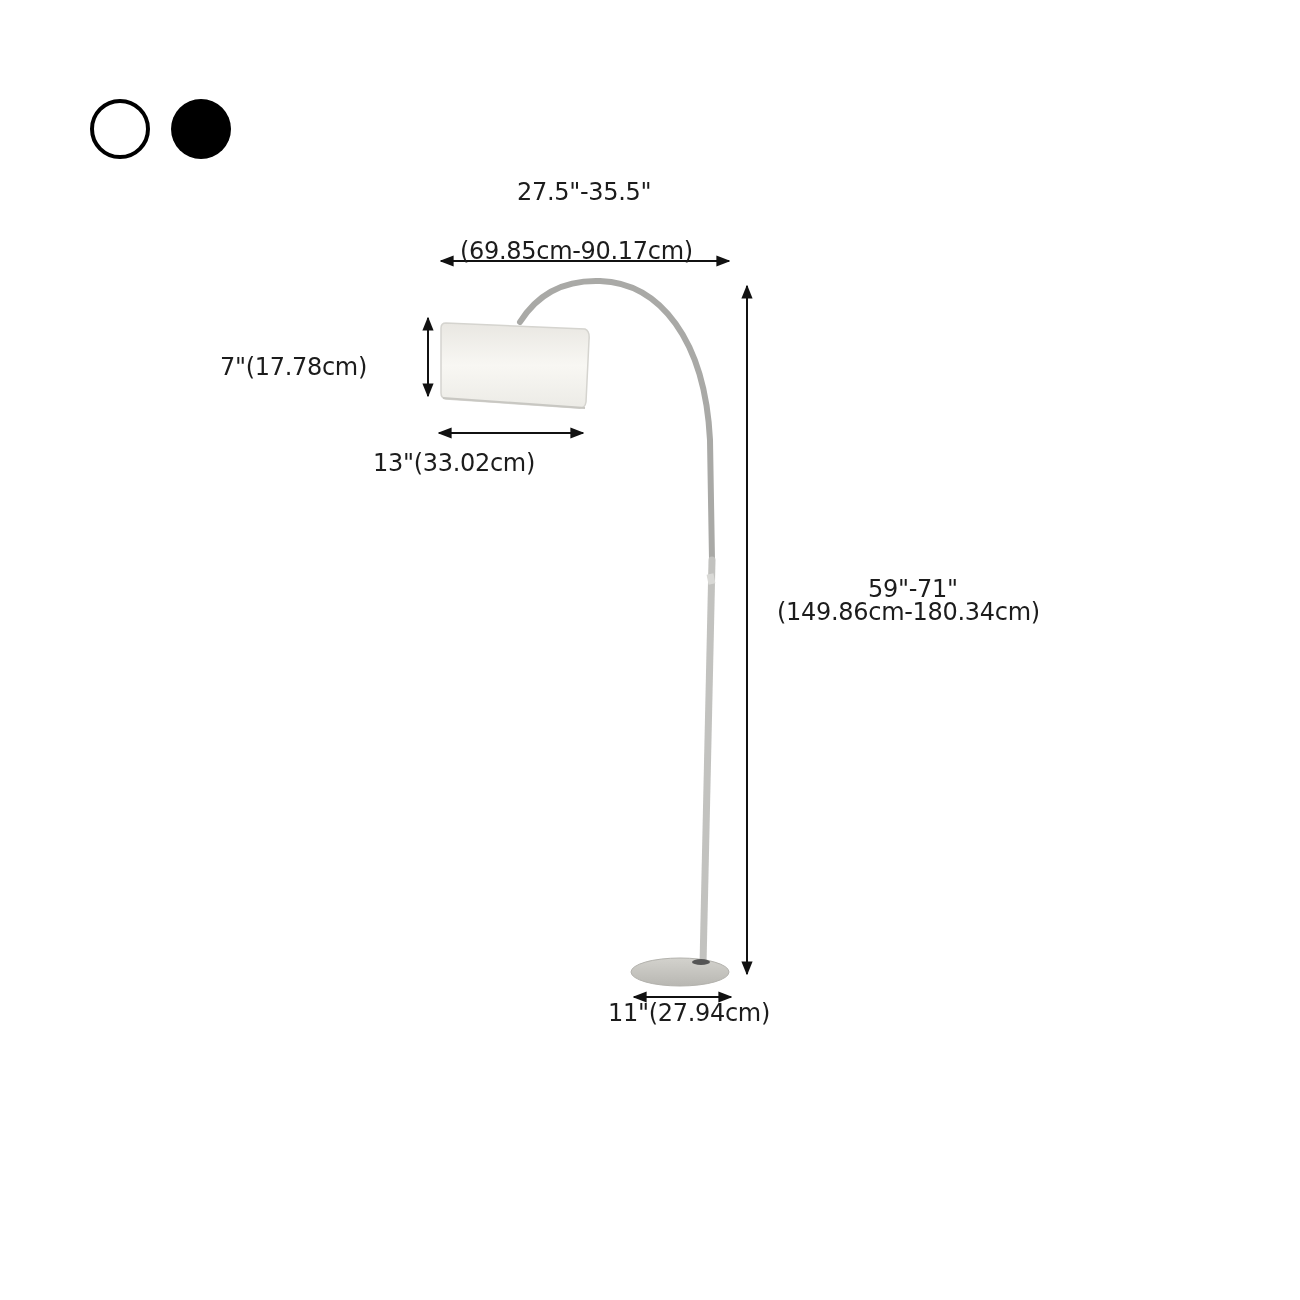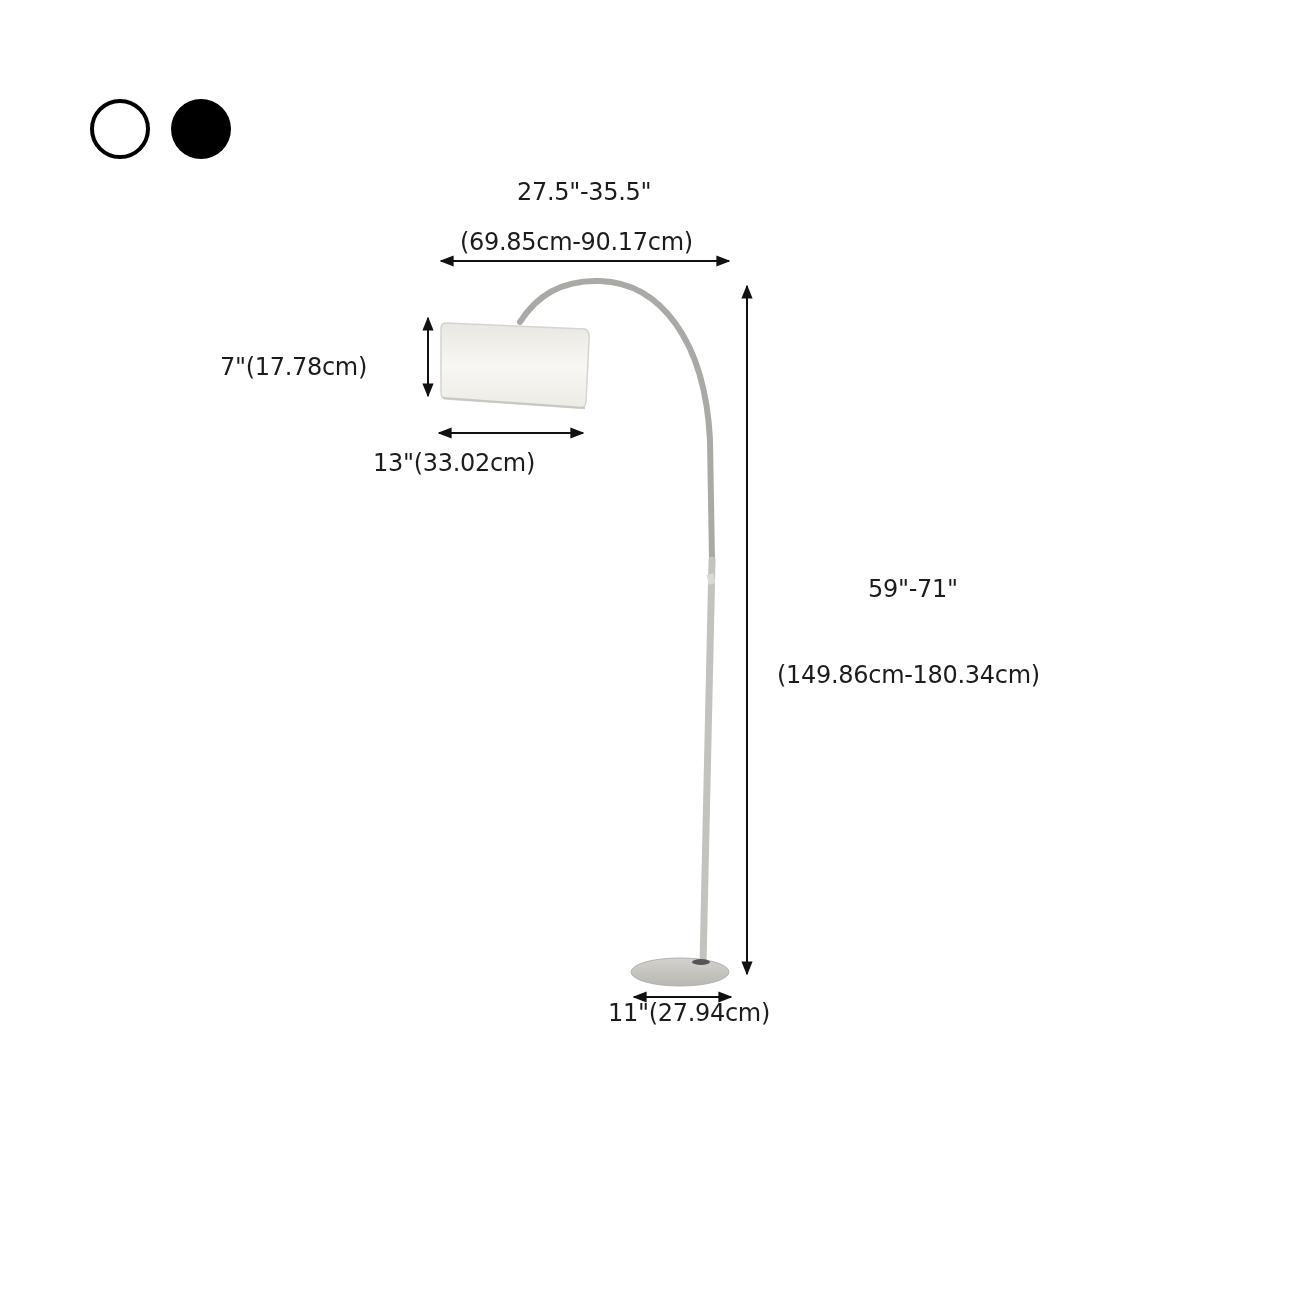--- a/index.html
+++ b/index.html
@@ -50,18 +50,18 @@
   </g>
 
   <line x1="441" y1="261" x2="729" y2="261" stroke="#111" stroke-width="2" marker-start="url(#arr)" marker-end="url(#arr)"></line>
   <line x1="428" y1="318" x2="428" y2="396" stroke="#111" stroke-width="2" marker-start="url(#arr)" marker-end="url(#arr)"></line>
   <line x1="439" y1="433" x2="583" y2="433" stroke="#111" stroke-width="2" marker-start="url(#arr)" marker-end="url(#arr)"></line>
   <line x1="747" y1="286" x2="747" y2="974" stroke="#111" stroke-width="2" marker-start="url(#arr)" marker-end="url(#arr)"></line>
   <line x1="634" y1="997" x2="731" y2="997" stroke="#111" stroke-width="2" marker-start="url(#arr)" marker-end="url(#arr)"></line>
 </svg>
 
 <div class="label" style="left:517px; top:178px;">27.5"-35.5"</div>
-<div class="label" style="left:460px; top:228px;">(69.85cm-90.17cm)</div>
+<div class="label" style="left:460px; top:237px;">(69.85cm-90.17cm)</div>
 <div class="label" style="left:220px; top:353px;">7"(17.78cm)</div>
 <div class="label" style="left:373px; top:449px;">13"(33.02cm)</div>
 <div class="label" style="left:868px; top:575px;">59"-71"</div>
-<div class="label" style="left:777px; top:661px;">(149.86cm-180.34cm)</div>
+<div class="label" style="left:777px; top:598px;">(149.86cm-180.34cm)</div>
 <div class="label" style="left:608px; top:999px;">11"(27.94cm)</div>
 
 </body></html>

